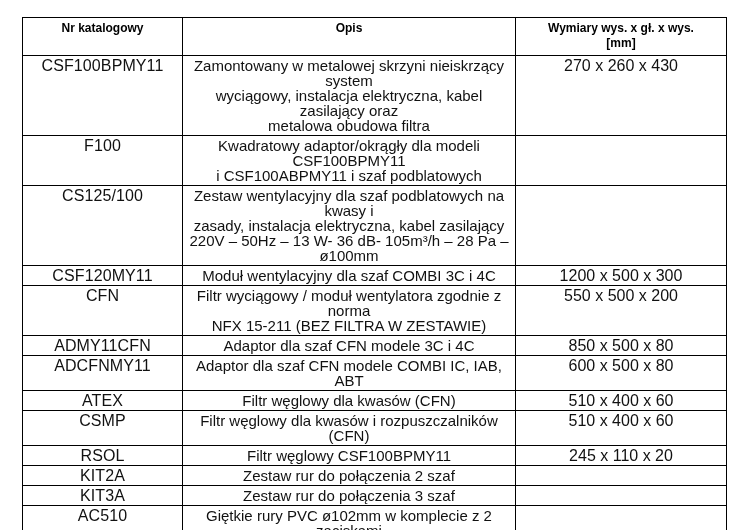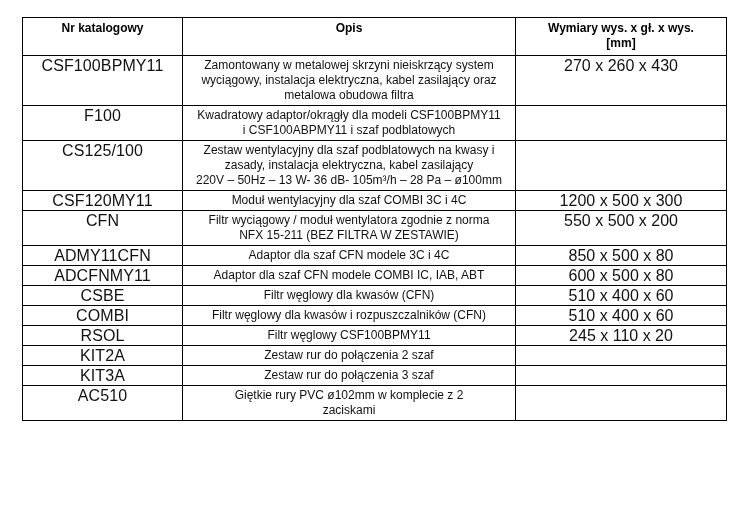--- a/index.html
+++ b/index.html
@@ -41,21 +41,21 @@
   }
   th {
     font-size: 12px;
     font-weight: bold;
     color: #000000;
     padding-top: 3px;
     padding-bottom: 3px;
   }
   thead tr { height: 38px; }
   td {
-    font-size: 12px;
+    font-size: 15px;
   }
   td.cell-catalog {
     font-size: 16px;
     letter-spacing: 0.1px;
   }
   td.cell-dims {
     font-size: 16px;
   }
 </style>
 </head>
@@ -121,27 +121,27 @@
   </tr>
 
   <tr>
     <td class="cell-catalog">ADCFNMY11</td>
     <td class="cell-desc">Adaptor dla szaf CFN modele COMBI IC, IAB, ABT</td>
     <td class="cell-dims">600 x 500 x 80</td>
   </tr>
 
 
   <tr>
-    <td class="cell-catalog">CSBE</td>
+    <td class="cell-catalog">ATEX</td>
     <td class="cell-desc">Filtr węglowy dla kwasów (CFN)</td>
     <td class="cell-dims">510 x 400 x 60</td>
   </tr>
 
   <tr>
-    <td class="cell-catalog">COMBI</td>
+    <td class="cell-catalog">CSMP</td>
     <td class="cell-desc">Filtr węglowy dla kwasów i rozpuszczalników (CFN)</td>
     <td class="cell-dims">510 x 400 x 60</td>
   </tr>
 
 
   <tr>
     <td class="cell-catalog">RSOL</td>
     <td class="cell-desc">Filtr węglowy CSF100BPMY11</td>
     <td class="cell-dims">245 x 110 x 20</td>
   </tr>

